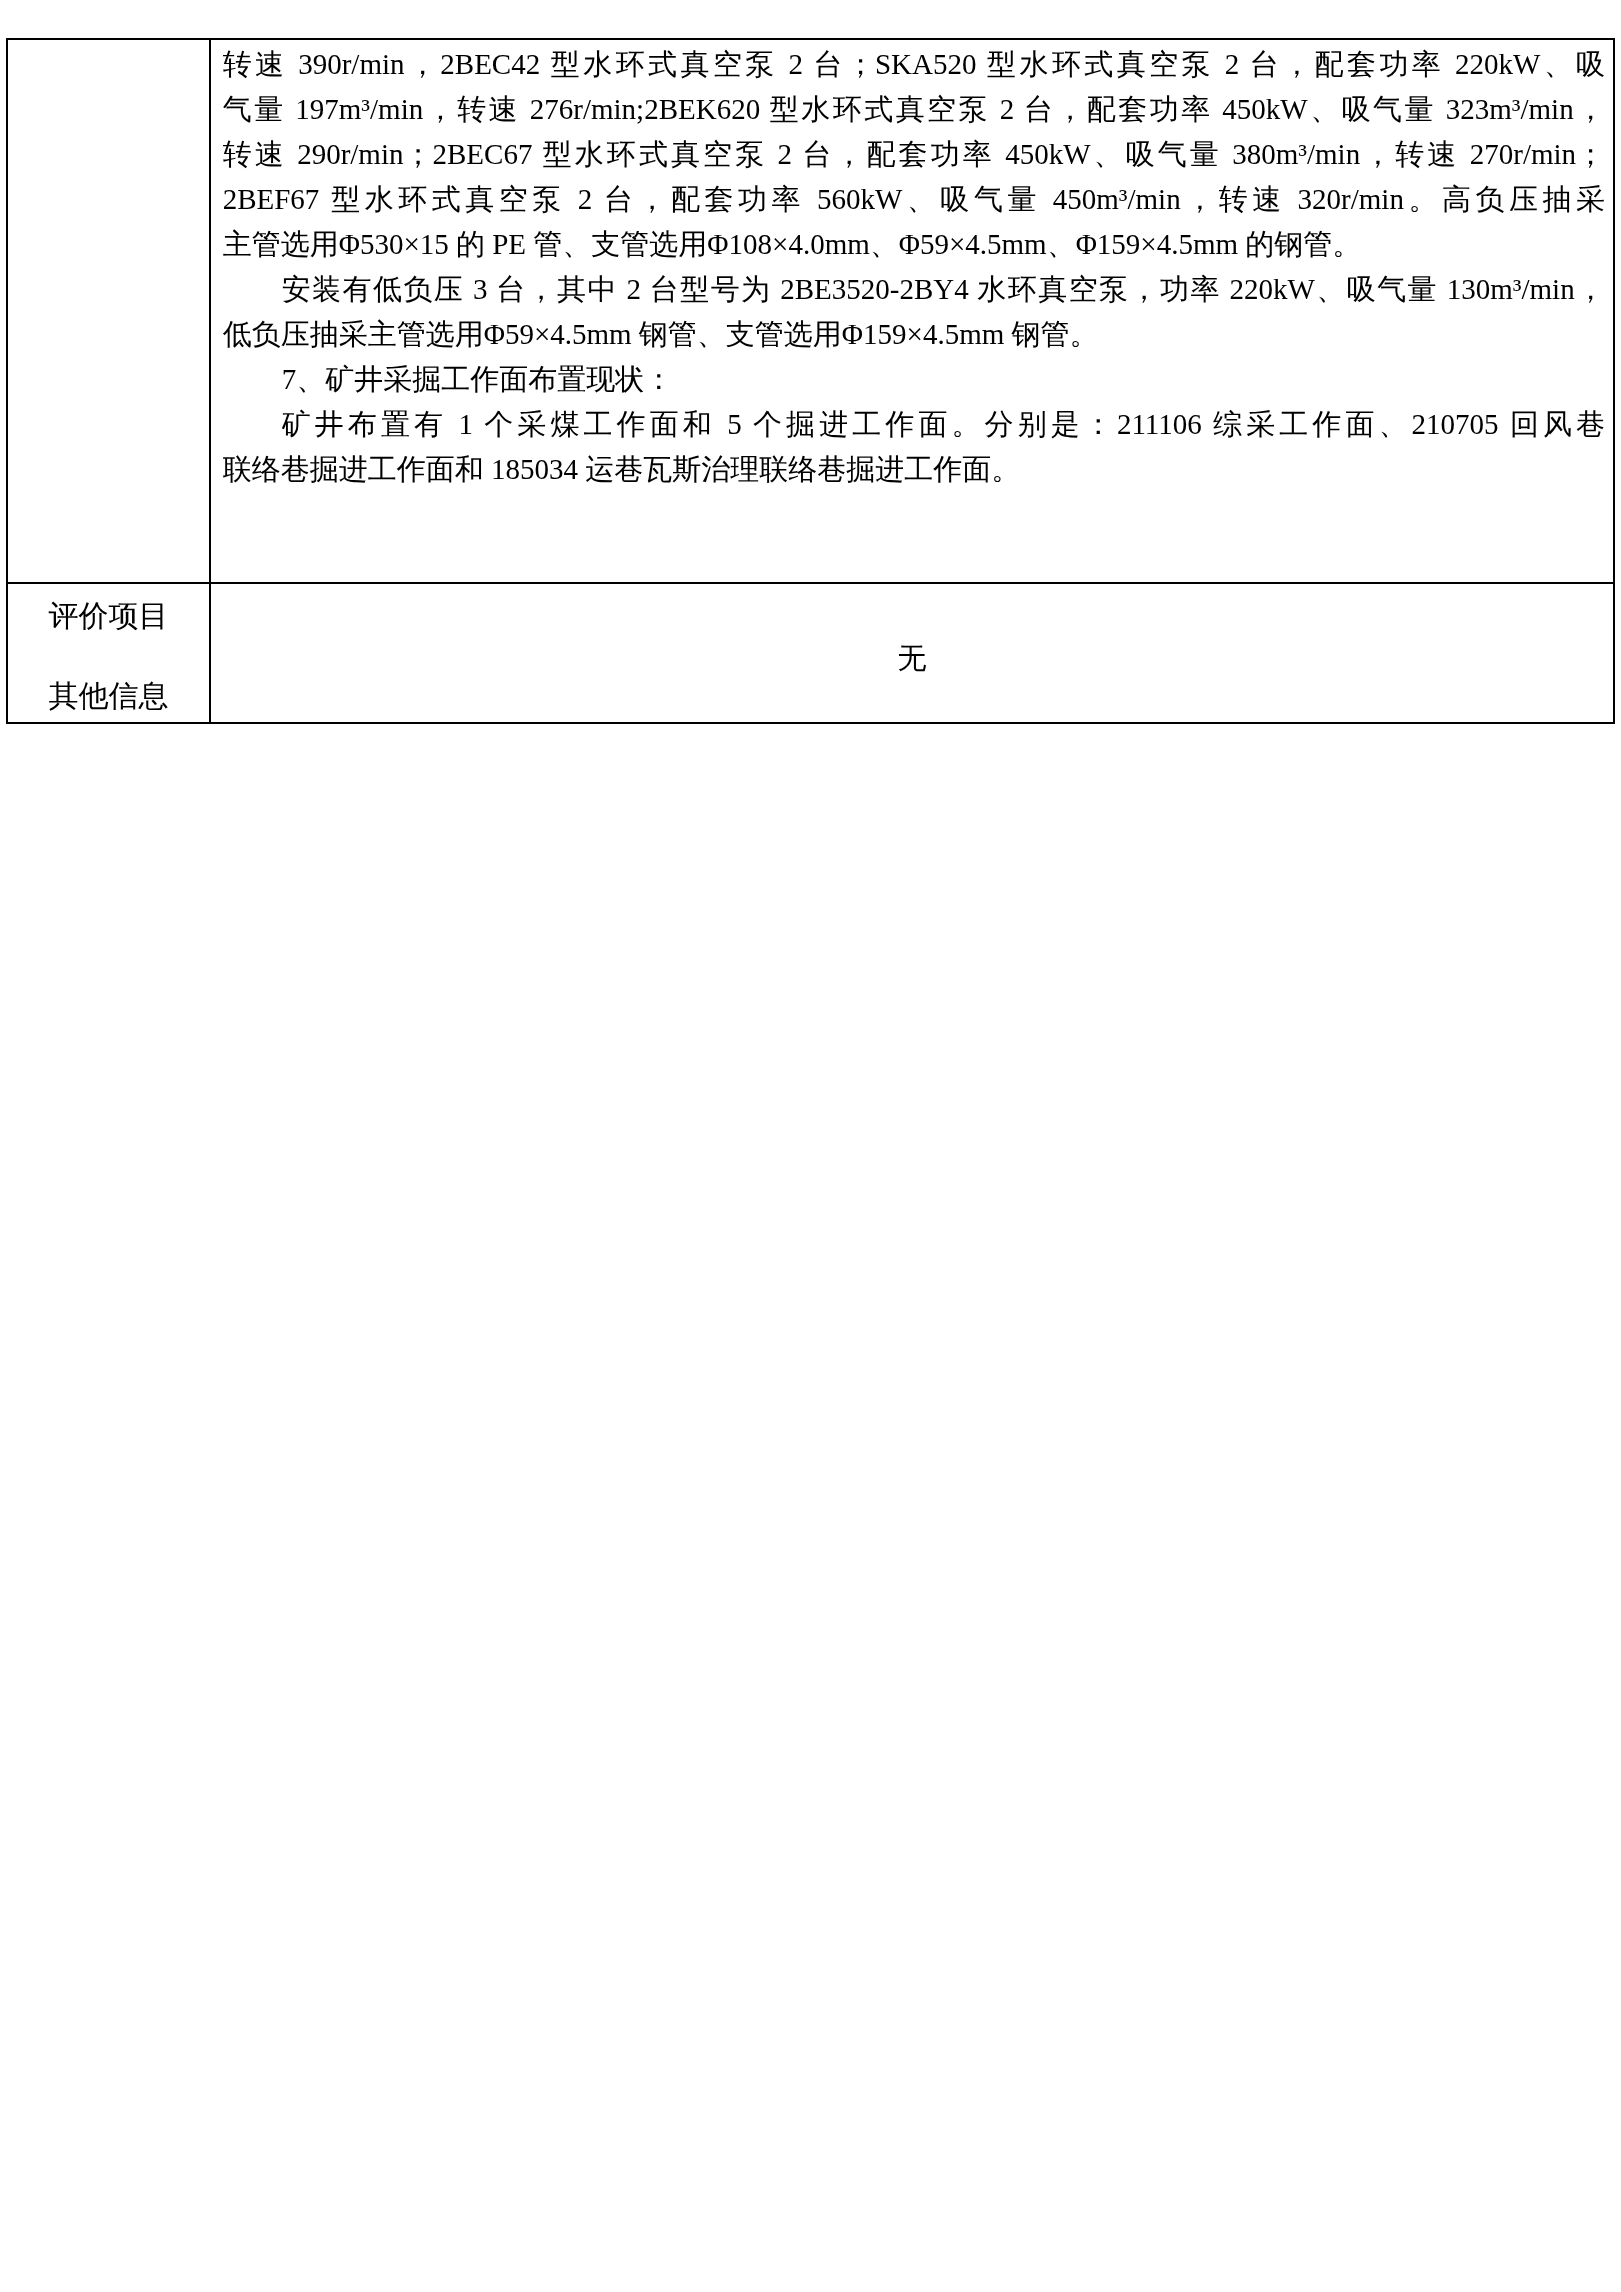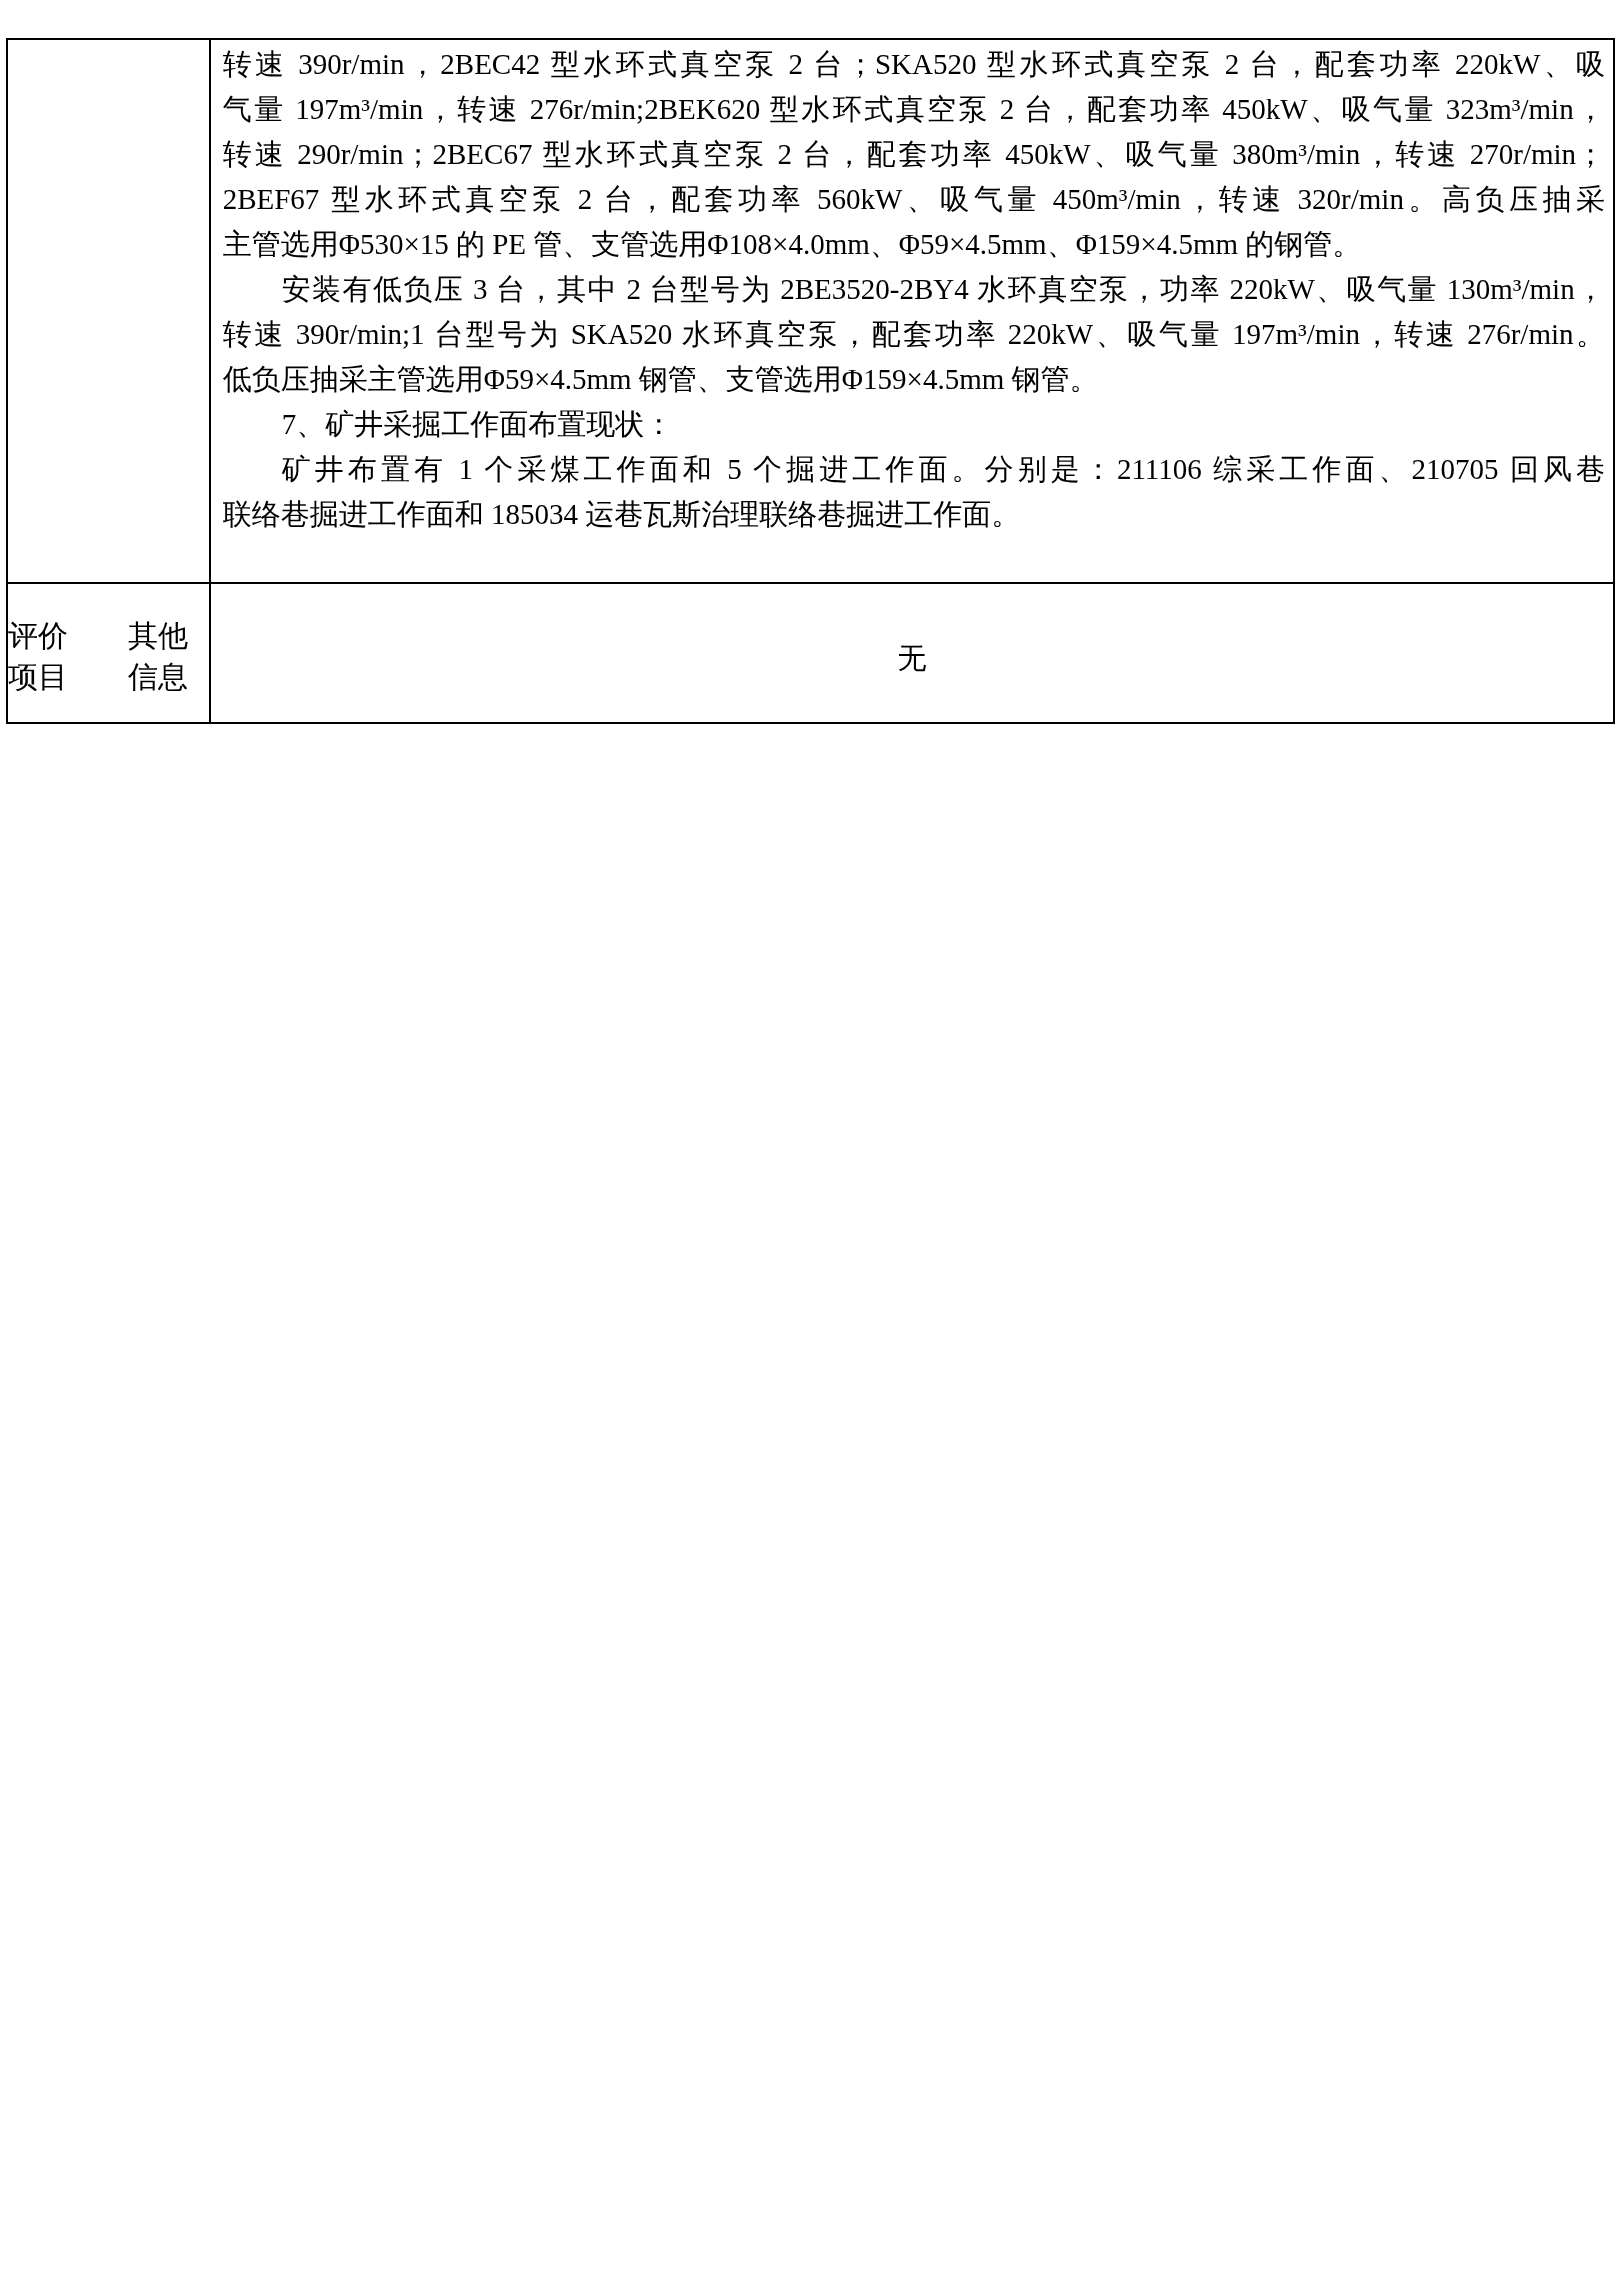--- a/index.html
+++ b/index.html
@@ -38,21 +38,21 @@
   .tline {
     height: 45px;
     line-height: 45px;
     white-space: normal;
     text-align: left;
   }
   .j { text-align: justify; text-align-last: justify; }
   .ind { text-indent: 59px; }
   .label2 {
     display: flex;
-    flex-direction: row;
+    flex-direction: column;
     justify-content: center;
     align-items: center;
     gap: 39px;
     height: 100%;
     padding-top: 7.8px;
     font-size: 30px;
   }
   .value2 {
     display: flex;
     justify-content: center;
@@ -71,21 +71,20 @@
     <div class="trow trow1">
       <div class="cell-label"></div>
       <div class="cell-content">
         <div class="content-pad">
           <div class="tline j">转速 390r/min，2BEC42 型水环式真空泵 2 台；SKA520 型水环式真空泵 2 台，配套功率 220kW、吸</div>
           <div class="tline j">气量 197m³/min，转速 276r/min;2BEK620 型水环式真空泵 2 台，配套功率 450kW、吸气量 323m³/min，</div>
           <div class="tline j">转速 290r/min；2BEC67 型水环式真空泵 2 台，配套功率 450kW、吸气量 380m³/min，转速 270r/min；</div>
           <div class="tline j">2BEF67 型水环式真空泵 2 台，配套功率 560kW、吸气量 450m³/min，转速 320r/min。高负压抽采</div>
           <div class="tline">主管选用Φ530×15 的 PE 管、支管选用Φ108×4.0mm、Φ59×4.5mm、Φ159×4.5mm 的钢管。</div>
           <div class="tline j ind">安装有低负压 3 台，其中 2 台型号为 2BE3520-2BY4 水环真空泵，功率 220kW、吸气量 130m³/min，</div>
-          <div class="tline j">转速 390r/min;1 台型号为 SKA520 水环真空泵，配套功率 220kW、吸气量 197m³/min，转速 276r/min。</div>
           <div class="tline">低负压抽采主管选用Φ59×4.5mm 钢管、支管选用Φ159×4.5mm 钢管。</div>
           <div class="tline ind">7、矿井采掘工作面布置现状：</div>
           <div class="tline j ind">矿井布置有 1 个采煤工作面和 5 个掘进工作面。分别是：211106 综采工作面、210705 回风巷</div>
           <div class="tline">联络巷掘进工作面和 185034 运巷瓦斯治理联络巷掘进工作面。</div>
         </div>
       </div>
     </div>
 
     <div class="trow trow2">
       <div class="cell-label label2">

